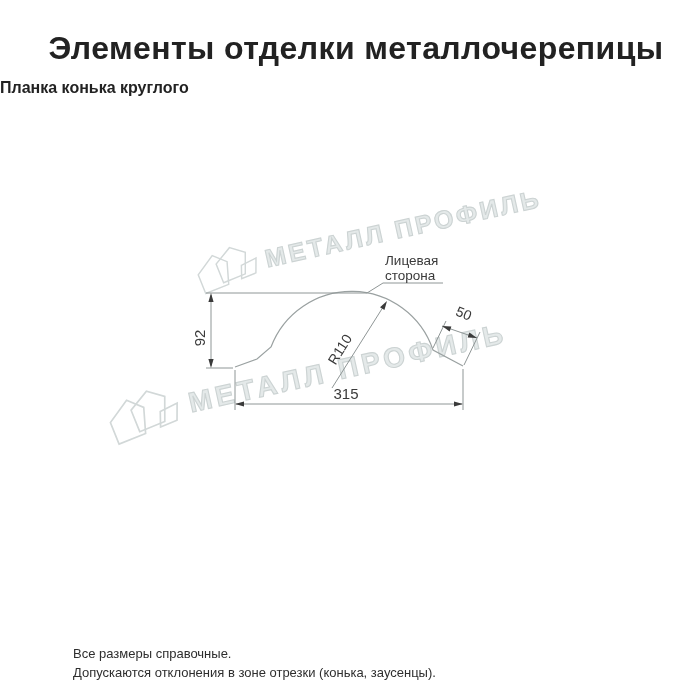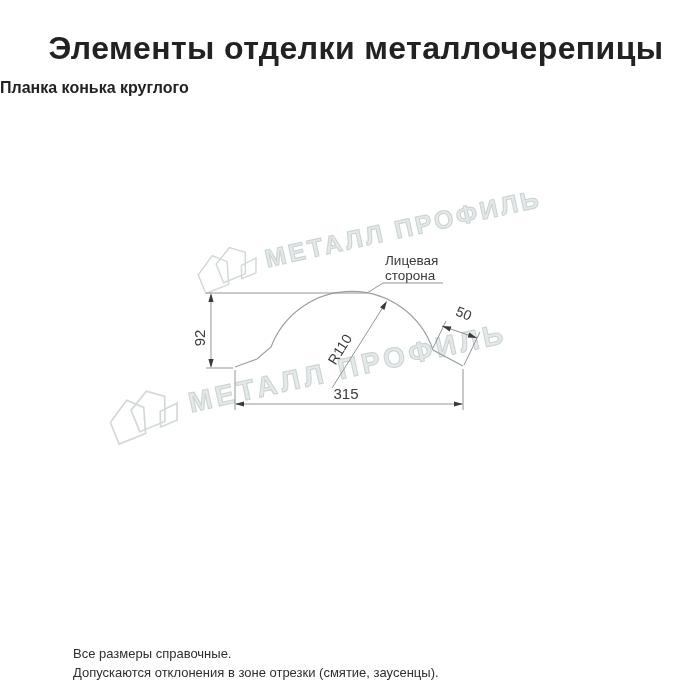--- a/index.html
+++ b/index.html
@@ -112,16 +112,16 @@
 
     <g>
       <polyline class="dimline" points="367,293 383,283 443,283" fill="none"></polyline>
       <text class="dimtext fs13" x="385" y="265">Лицевая</text>
       <text class="dimtext fs13" x="385" y="280">сторона</text>
     </g>
   </svg>
 
   <div class="footer-notes">
     <div>Все размеры справочные.</div>
-    <div>Допускаются отклонения в зоне отрезки (смятие, заусенцы).</div>
+    <div>Допускаются отклонения в зоне отрезки (конька, заусенцы).</div>
   </div>
 
 </div>
 
 </body></html>

